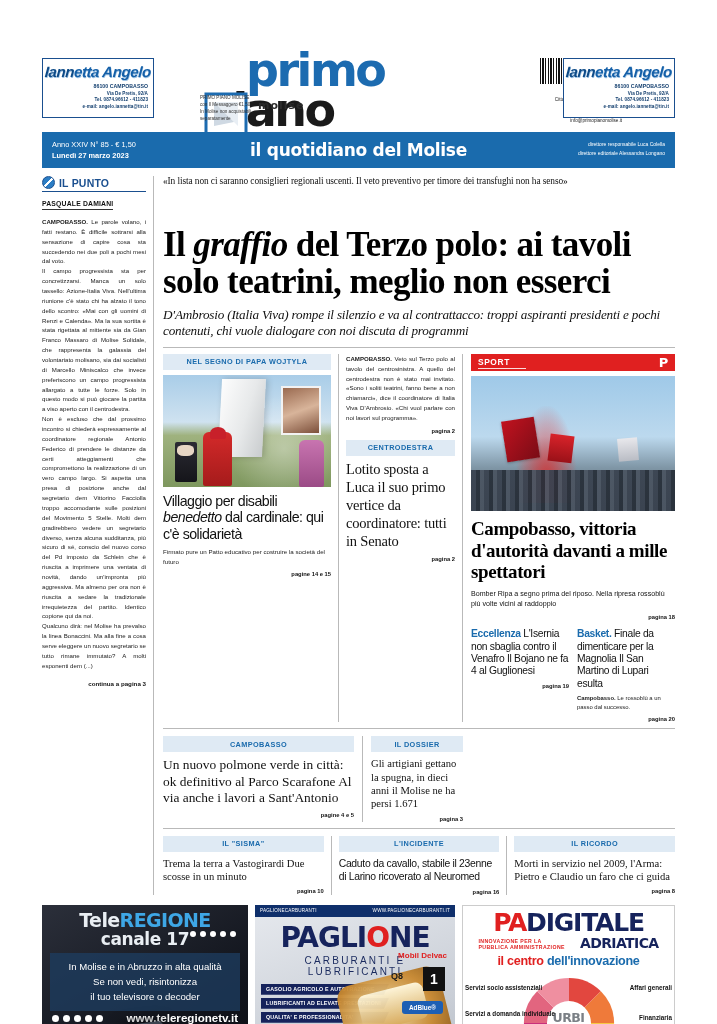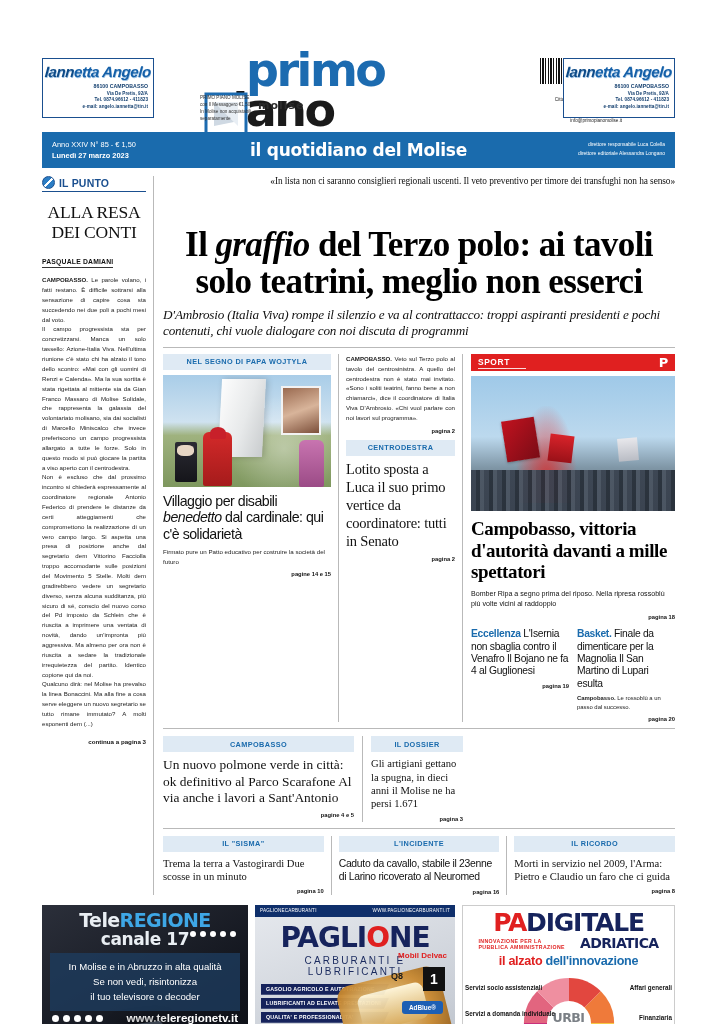--- a/index.html
+++ b/index.html
@@ -101,25 +101,25 @@
     display:inline-block;
   }
   .edit-body { font-size: 6.1px; line-height: 1.62; text-align: justify; color:#1a1a1a; }
   .edit-body b { font-weight: bold; }
   .edit-body p { margin-bottom: 0; }
   .edit-cont { font-size: 6.2px; font-weight:bold; text-align:right; margin-top:9px; color:#111; }
 
   
   .occhiello {
     font-family:"Liberation Serif", serif; font-size: 9.4px; color:#111;
-    text-align:right; margin-bottom: 2px; letter-spacing: -0.1px;
+    text-align:left; margin-bottom: 2px; letter-spacing: -0.1px;
   }
   .main-title {
     font-family:"Liberation Serif", serif; font-weight:bold; font-size: 35px;
-    line-height: 1.07; color:#000; text-align:center; letter-spacing: -0.6px;
+    line-height: 1.07; color:#000; text-align:left; letter-spacing: -0.6px;
     margin-bottom: 6px;
     margin-top: 40px;
   }
   .main-title i { font-style: italic; }
   .sub-title {
     font-family:"Liberation Serif", serif; font-style: italic; font-size: 13.2px;
     line-height: 1.25; color:#111; margin-bottom: 7px; letter-spacing: -0.2px;
   }
   .rule { height: 1px; background: #b9b9b9; width: 100%; }
 
@@ -358,21 +358,20 @@
     </div>
   </div>
 
   <div class="body-grid">
 
     <div class="col-left">
       <div class="punto-head">
         <span class="punto-ico"></span>
         <span class="punto-txt">IL PUNTO</span>
       </div>
-      <div class="edit-title">ALLA RESA DEI CONTI</div>
       <div class="edit-author">PASQUALE DAMIANI</div>
       <div class="edit-body">
         <p><b>CAMPOBASSO.</b><span> Le parole volano, i fatti restano. È difficile sottrarsi alla sensazione di capire cosa sta succedendo nei due poli a pochi mesi dal voto.</span></p>
         <p>Il campo progressista sta per concretizzarsi. Manca un solo tassello: Azione-Italia Viva. Nell'ultima riunione c'è stato chi ha alzato il tono dello scontro: «Mai con gli uomini di Renzi e Calenda». Ma la sua sortita è stata rigettata al mittente sia da Gian Franco Massaro di Molise Solidale, che rappresenta la galassia del volontariato molisano, sia dai socialisti di Marcello Miniscalco che invece preferiscono un campo progressista allargato a tutte le forze. Solo in questo modo si può giocare la partita a viso aperto con il centrodestra.</p>
         <p>Non è escluso che dal prossimo incontro si chiederà espressamente al coordinatore regionale Antonio Federico di prendere le distanze da certi atteggiamenti che compromettono la realizzazione di un vero campo largo. Si aspetta una presa di posizione anche dal segretario dem Vittorino Facciolla troppo accomodante sulle posizioni del Movimento 5 Stelle. Molti dem gradirebbero vedere un segretario diverso, senza alcuna sudditanza, più sicuro di sé, conscio del nuovo corso del Pd imposto da Schlein che è riuscita a imprimere una ventata di novità, dando un'impronta più aggressiva. Ma almeno per ora non è riuscita a sedare la tradizionale irrequietezza del partito. Identico copione qui da noi.</p>
         <p>Qualcuno dirà: nel Molise ha prevalso la linea Bonaccini. Ma alla fine a cosa serve eleggere un nuovo segretario se tutto rimane immutato? A molti esponenti dem (...)</p>
       </div>
       <div class="edit-cont">continua a pagina 3</div>
     </div>
 
@@ -534,21 +533,21 @@
 
     <div class="ad ad-digi">
       <div class="b1"><span class="pa">PA</span><span class="dg">DIGITALE</span></div>
       <div class="b2">
         <div class="small">
           <div>INNOVAZIONE PER LA</div>
           <div>PUBBLICA AMMINISTRAZIONE</div>
         </div>
         <div class="adr">ADRIATICA</div>
       </div>
-      <div class="b3"><span class="r">il alzato </span><span>dell'</span><span>innovazione</span></div>
+      <div class="b3"><span class="r">il centro </span><span>dell'</span><span>innovazione</span></div>
 
       <div class="wheel-wrap">
         <svg class="wheel" viewBox="0 0 100 100">
           <g transform="translate(50,50)">
             <path d="M0 0 L0 -46 A46 46 0 0 1 32.5 -32.5 Z" fill="#e2473f"></path>
             <path d="M0 0 L32.5 -32.5 A46 46 0 0 1 46 0 Z" fill="#ef7a3a"></path>
             <path d="M0 0 L46 0 A46 46 0 0 1 32.5 32.5 Z" fill="#f6c945"></path>
             <path d="M0 0 L32.5 32.5 A46 46 0 0 1 0 46 Z" fill="#2fb3a0"></path>
             <path d="M0 0 L0 46 A46 46 0 0 1 -32.5 32.5 Z" fill="#1a6f77"></path>
             <path d="M0 0 L-32.5 32.5 A46 46 0 0 1 -46 0 Z" fill="#c8307c"></path>

